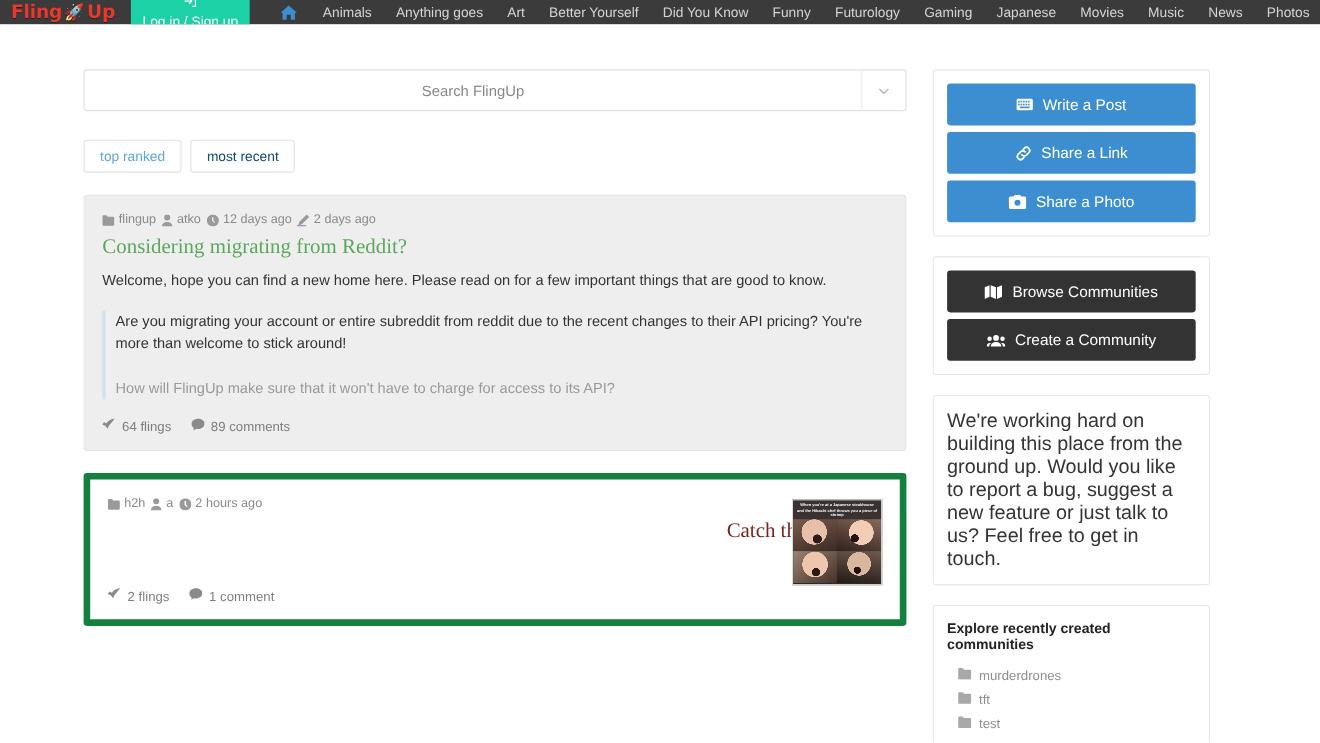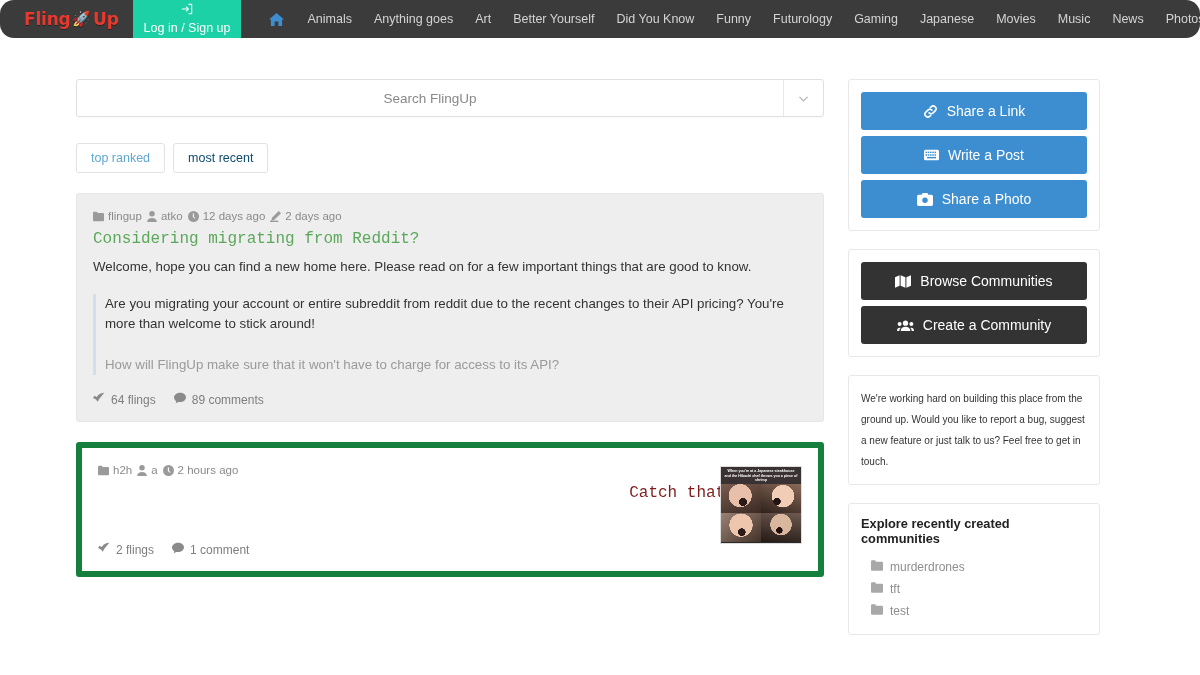--- a/index.html
+++ b/index.html
@@ -7,28 +7,27 @@
     margin: 0; padding: 0;
     width: 1200px; height: 675px;
     overflow: hidden;
     background: #ffffff;
     font-family: "Liberation Sans", sans-serif;
     color: #333;
   }
 
   
   .navbar {
-    height: 38px;
+    height: 22px;
     background: #3b3b3b;
     display: flex;
     align-items: center;
-    padding: 0 0 0 24px;
+    padding: 0 0 0 10px;
     white-space: nowrap;
     overflow: hidden;
-    border-radius: 14px;
   }
   .brand {
     font-size: 17px;
     font-weight: bold;
     color: #e8392f;
     letter-spacing: -0.2px;
     display: flex;
     align-items: center;
     gap: 2px;
     margin-right: 14px;
@@ -151,24 +150,24 @@
     font-size: 11.5px;
     color: #8a8a8a;
     display: flex;
     align-items: center;
     gap: 5px;
     flex-wrap: wrap;
   }
   .meta .mi { display: inline-flex; align-items: center; gap: 4px; }
   .meta svg { display:block; }
   .post-title {
-    font-size: 16px;
+    font-size: 19px;
     margin: 8px 0 9px 0;
     font-weight: normal;
-    font-family: Liberation Mono, monospace;
+    font-family: Liberation Serif, serif;
     cursor: pointer;
   }
   .post-title.green { color: #5ba85b; }
   .post-title.dark { color: #7f1d1d; text-align: right; }
   .post-body {
     font-size: 13.3px;
     line-height: 20px;
     color: #333;
     max-width: 700px;
   }
@@ -250,21 +249,21 @@
     border: none;
     width: 100%;
     font-family: "Liberation Sans", sans-serif;
   }
   .btn:last-child { margin-bottom: 0; }
   .btn.blue { background: #3d8ed0; }
   .btn.dark { background: #333333; }
   .btn svg { display:block; }
   .card.actions { padding: 12px; }
   .card.dark-actions { padding: 12px; }
-  .blurb { font-size: 10px; line-height: 21px; color: #333; }
+  .blurb { font-size: 18px; line-height: 21px; color: #333; }
   .explore-title { font-size: 12.8px; font-weight: bold; color: #222; margin-bottom: 10px; }
   .comm {
     display: flex;
     align-items: center;
     gap: 7px;
     font-size: 12px;
     color: #8e8e8e;
     padding: 4px 0 4px 10px;
     cursor: pointer;
   }
@@ -460,29 +459,20 @@
             <span>1 comment</span>
           </span>
         </div>
       </div>
 
     </div>
 
     <div class="side-col">
 
       <div class="card actions">
-        <button class="btn blue">
-          <span>
-            <svg width="15" height="15" viewBox="0 0 16 16" fill="none" stroke="#fff" stroke-width="1.7" stroke-linecap="round">
-                <path d="M6.5 9.5a3 3 0 004.3 0l2.2-2.2a3 3 0 00-4.3-4.3l-1 1"></path>
-                <path d="M9.5 6.5a3 3 0 00-4.3 0L3 8.7a3 3 0 004.3 4.3l1-1"></path>
-              </svg>
-          </span>
-          <span>Share a Link</span>
-        </button>
         <button class="btn blue">
           <span>
             <svg width="15" height="12" viewBox="0 0 20 14" fill="#fff">
                 <rect x="0" y="0" width="20" height="14" rx="2"></rect>
                 <g fill="#3d8ed0">
                   <rect x="2" y="2.5" width="2" height="2"></rect>
                   <rect x="5" y="2.5" width="2" height="2"></rect>
                   <rect x="8" y="2.5" width="2" height="2"></rect>
                   <rect x="11" y="2.5" width="2" height="2"></rect>
                   <rect x="14" y="2.5" width="2" height="2"></rect>
@@ -492,20 +482,29 @@
                   <rect x="11" y="6" width="2" height="2"></rect>
                   <rect x="14" y="6" width="2" height="2"></rect>
                   <rect x="4" y="9.5" width="12" height="2"></rect>
                 </g>
               </svg>
           </span>
           <span>Write a Post</span>
         </button>
         <button class="btn blue">
           <span>
+            <svg width="15" height="15" viewBox="0 0 16 16" fill="none" stroke="#fff" stroke-width="1.7" stroke-linecap="round">
+                <path d="M6.5 9.5a3 3 0 004.3 0l2.2-2.2a3 3 0 00-4.3-4.3l-1 1"></path>
+                <path d="M9.5 6.5a3 3 0 00-4.3 0L3 8.7a3 3 0 004.3 4.3l1-1"></path>
+              </svg>
+          </span>
+          <span>Share a Link</span>
+        </button>
+        <button class="btn blue">
+          <span>
             <svg width="16" height="13" viewBox="0 0 20 16" fill="#fff">
                 <path d="M7 0h6l1.2 2H18a2 2 0 012 2v10a2 2 0 01-2 2H2a2 2 0 01-2-2V4a2 2 0 012-2h3.8L7 0z"></path>
                 <circle cx="10" cy="9" r="3.4" fill="#3d8ed0"></circle>
               </svg>
           </span>
           <span>Share a Photo</span>
         </button>
       </div>
 
       <div class="card dark-actions">

